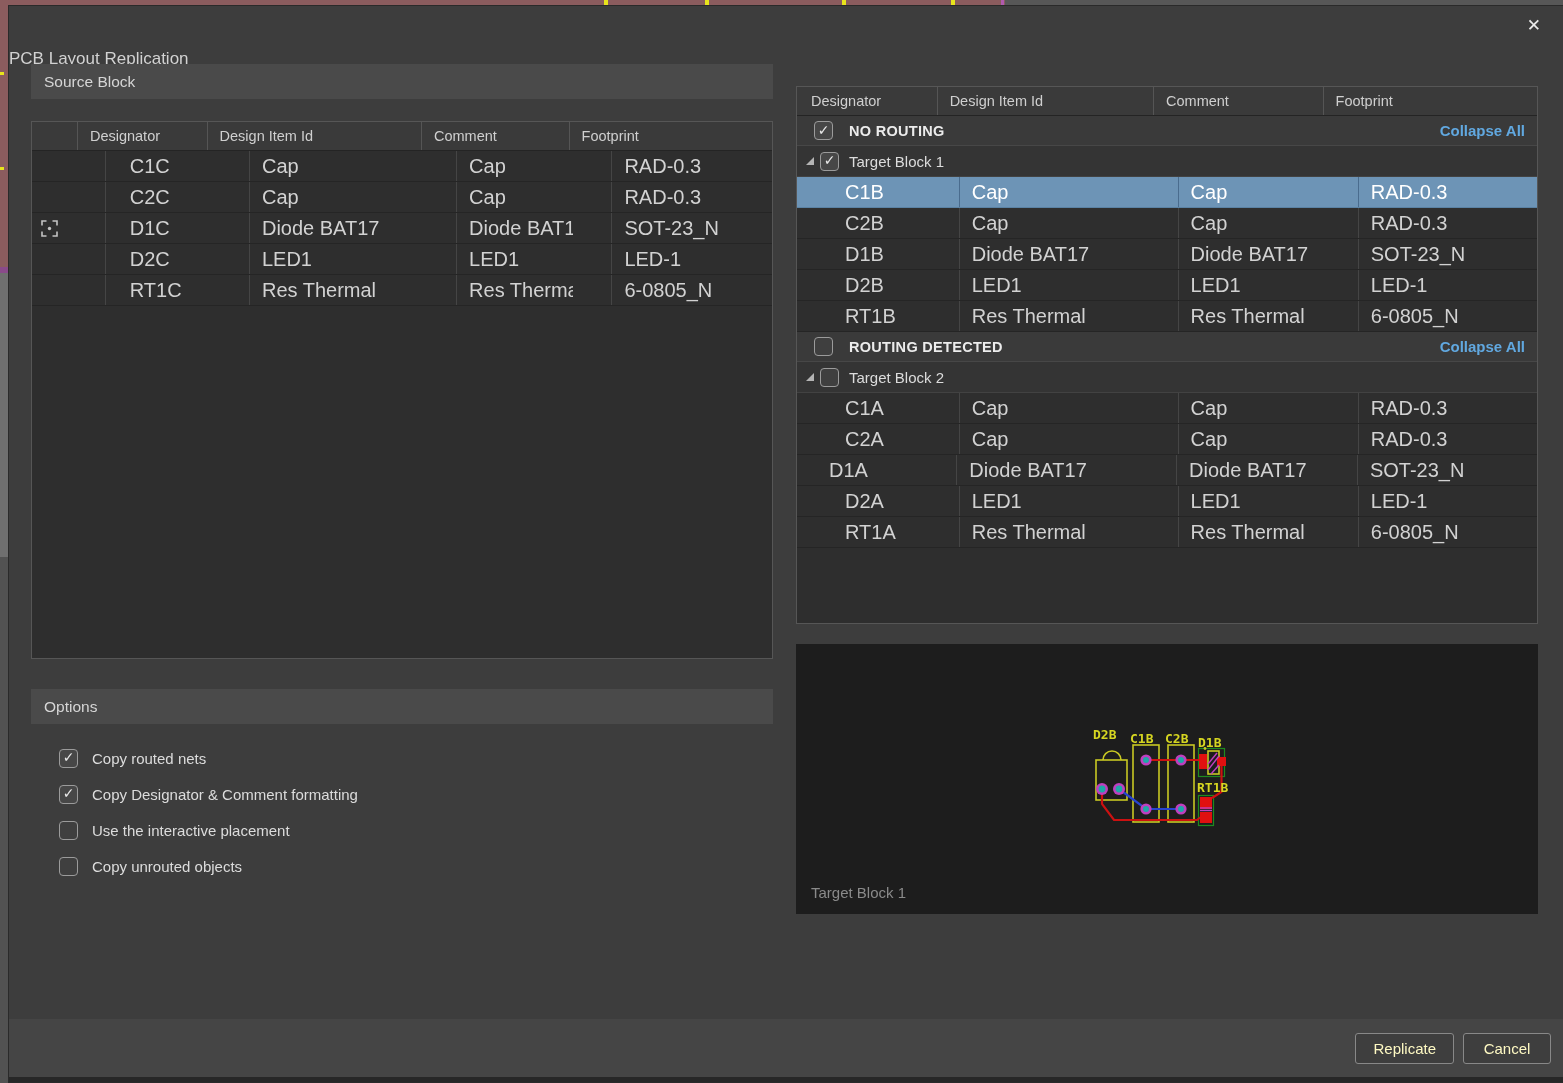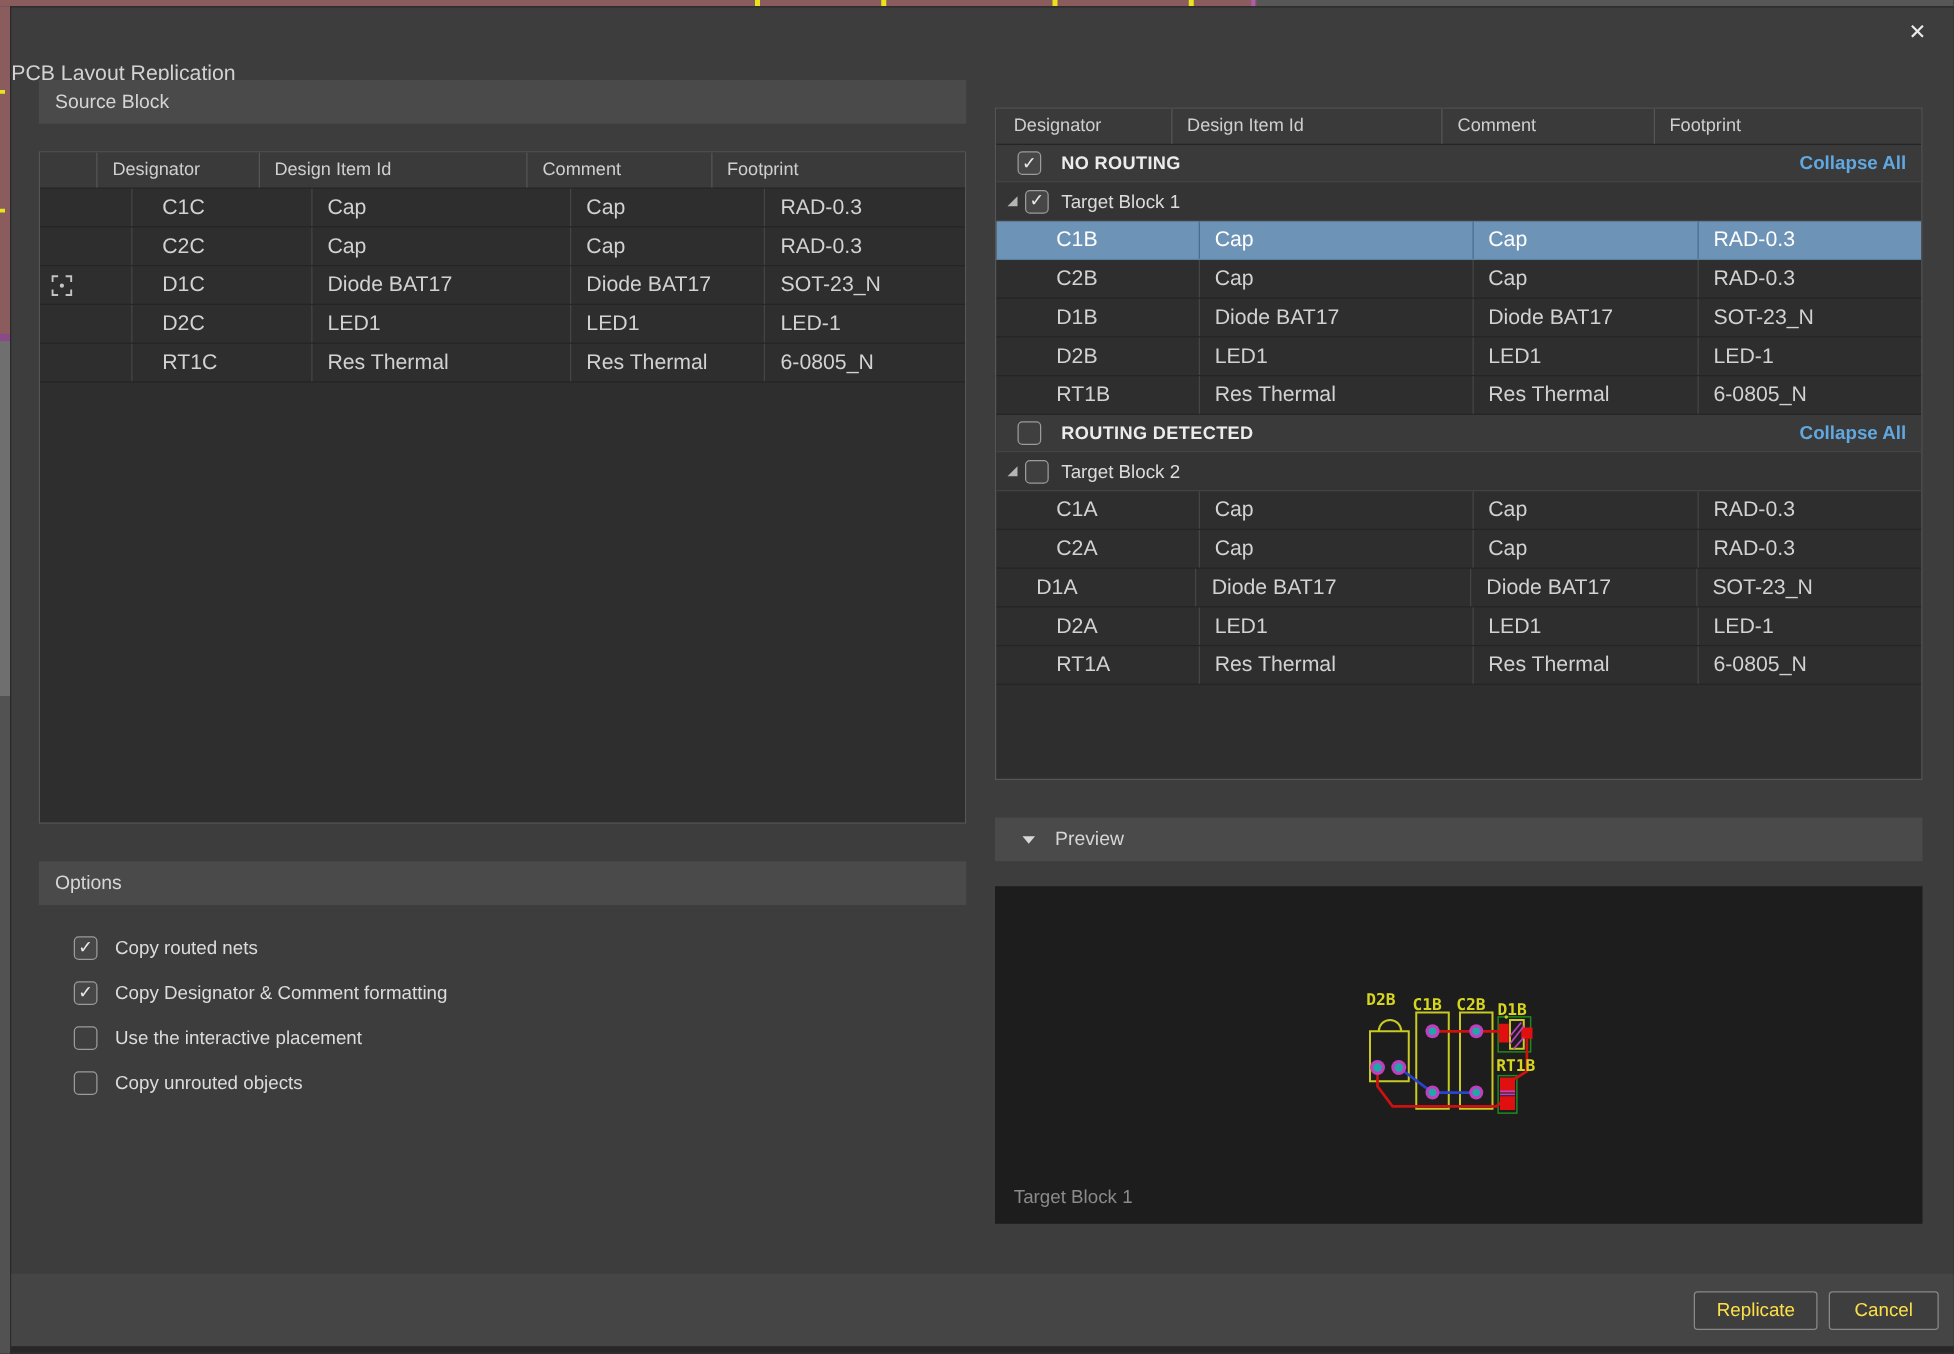--- a/index.html
+++ b/index.html
@@ -26,21 +26,21 @@
   .col{width:742px;display:flex;flex-direction:column;}
   .section-header{height:35px;flex:none;background:#4a4a4a;color:#d6d6d6;font-size:15.5px;
     display:flex;align-items:center;padding-left:13px;box-sizing:border-box;}
   
   .tablebox{margin-top:22px;height:538px;flex:none;background:#2e2e2e;border:1px solid #565656;
     box-sizing:border-box;display:flex;flex-direction:column;overflow:hidden;}
   .thead{display:flex;height:28px;flex:none;background:#3a3a3a;border-bottom:1px solid #242424;
     color:#cfcfcf;font-size:14.5px;align-items:stretch;}
   .th{display:flex;align-items:center;padding-left:12px;box-sizing:border-box;border-left:1px solid #555;}
   .th.noline{border-left:none;}
-  .trow{display:flex;height:30px;flex:none;border-bottom:1px solid #252525;color:#d2d2d2;font-size:17px;gap:38px;}
+  .trow{display:flex;height:30px;flex:none;border-bottom:1px solid #252525;color:#d2d2d2;font-size:20px;gap:38px;}
   .td{display:flex;align-items:center;padding-left:12px;box-sizing:border-box;border-left:1px solid #454545;overflow:hidden;white-space:nowrap;}
   .td.first{border-left:none;}
   .td.icon-cell{justify-content:center;padding-left:0;}
   .trow.selected{background:var(--sel,#6d94b6);color:#fff;border-bottom-color:#5a82a4;}
   .trow.selected .td{border-left-color:#4a6c8e;}
   .group-row{display:flex;height:30px;flex:none;align-items:center;background:#3a3a3a;
     border-bottom:1px solid #474747;padding:0 12px 0 17px;color:#ececec;font-weight:bold;font-size:14.5px;box-sizing:border-box;}
   .block-row{display:flex;height:31px;flex:none;align-items:center;background:#343434;
     border-bottom:1px solid #424242;padding-left:9px;color:#dcdcdc;font-size:15px;box-sizing:border-box;}
   .link{margin-left:auto;color:var(--link,#61a8e0);font-weight:bold;font-size:15px;cursor:default;}
@@ -59,21 +59,21 @@
   .tri-down{width:0;height:0;border-left:5px solid transparent;border-right:5px solid transparent;
     border-top:6px solid #d8d8d8;margin:0 16px 0 9px;flex:none;}
   .preview-box{margin-top:20px;height:270px;flex:none;background:#1d1d1d;position:relative;}
   .preview-caption{position:absolute;left:15px;bottom:13px;color:#8a8a8a;font-size:15px;}
   svg.pcb{position:absolute;left:288px;top:76px;}
   svg.pcb text{font-family:"DejaVu Sans Mono",monospace;font-size:13px;font-weight:bold;}
   
   .footer{position:absolute;left:0;right:0;bottom:5px;height:58px;background:#454545;
     display:flex;align-items:center;justify-content:flex-end;gap:9px;padding-right:12px;box-sizing:border-box;}
   .btn{height:31px;min-width:88px;background:#3e3e3e;border:1px solid #888;border-radius:3px;
-    color:#fde047;font-size:15px;display:flex;align-items:center;justify-content:center;padding:0 17px;box-sizing:border-box;cursor:default;}
+    color:#fef9c3;font-size:15px;display:flex;align-items:center;justify-content:center;padding:0 17px;box-sizing:border-box;cursor:default;}
   .bottom-strip{position:absolute;left:0;right:0;bottom:0;height:5px;background:#272727;}
   .mt30{margin-top:30px;}
 </style>
 </head>
 <body>
 
 <div class="top-strip"></div>
 <div class="top-strip-red"></div>
 <div class="tick" style="left:604px"></div>
 <div class="tick" style="left:705px"></div>
@@ -267,24 +267,20 @@
               <div class="td" style="width:215px">LED-1</div>
             </div>
             <div class="trow">
               <div class="td first" style="width:140px;padding-left:48px">RT1A</div>
               <div class="td" style="width:217px">Res Thermal</div>
               <div class="td" style="width:170px">Res Thermal</div>
               <div class="td" style="width:215px">6-0805_N</div>
             </div>
           </div>
       </div>
-      <div class="section-header preview-header">
-        <span class="tri-down"></span>
-        <span>Preview</span>
-      </div>
       <div class="preview-box">
         <svg class="pcb" width="170" height="110" viewBox="0 0 170 110">
 
           <g stroke="#c9c923" fill="none" stroke-width="1.6">
             <rect x="12" y="40" width="31" height="40"></rect>
             <path d="M19,40 A9,9 0 0 1 37,40"></path>
             <rect x="49" y="25" width="26" height="77"></rect>
             <rect x="84" y="25" width="26" height="77"></rect>
             <rect x="124" y="31" width="11" height="23"></rect>
           </g>

